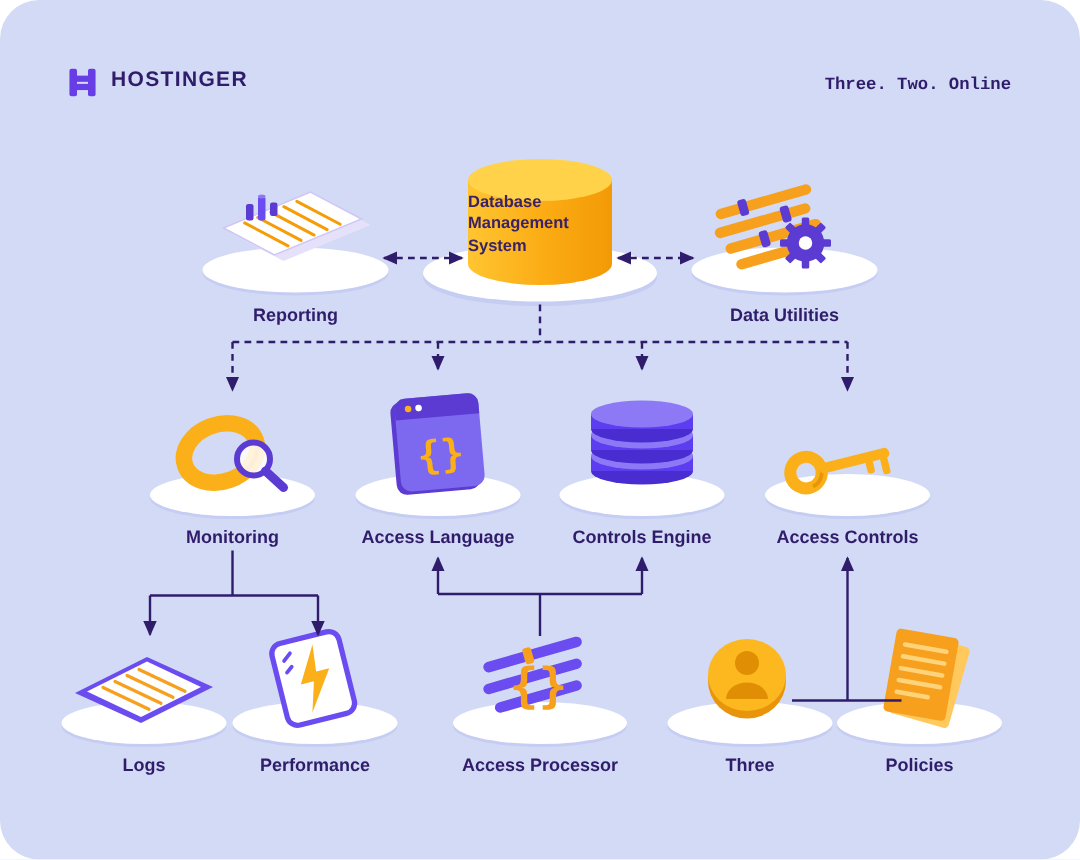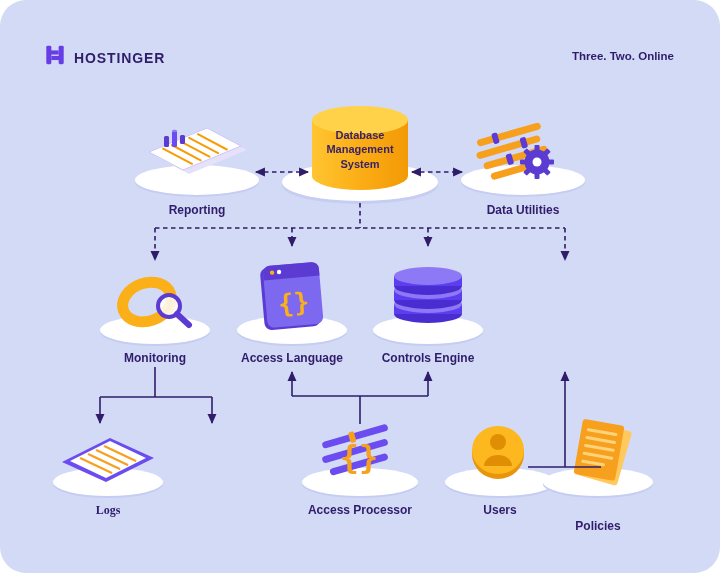--- a/index.html
+++ b/index.html
@@ -1,29 +1,29 @@
 <!DOCTYPE html>
 <html><head>
 <meta charset="utf-8">
 <style>
   * { margin:0; padding:0; box-sizing:border-box; }
   html,body { width:720px; height:573px; background:#ffffff; font-family:"Liberation Sans", sans-serif; }
   .canvas { position:relative; width:720px; height:573px; background:#d3daf6; border-radius:26px; overflow:hidden; }
 
-  .header-brand { position:absolute; left:44px; top:44px; display:flex; align-items:flex-end; gap:8px; z-index:4; }
+  .header-brand { position:absolute; left:44px; top:44px; display:flex; align-items:flex-start; gap:8px; z-index:4; }
   .brand-text { font-size:14px; font-weight:bold; color:#2f1c6a; letter-spacing:0.9px; }
-  .tagline { position:absolute; right:46px; top:50px; font-size:11.5px; font-weight:bold; color:#2f1c6a; z-index:4; }
+  .tagline { position:absolute; right:46px; top:50px; font-size:11.5px; font-weight:bold; color:#2f1c6a; z-index:4;font-family:Liberation Mono, monospace; }
 
   .connectors { position:absolute; left:0; top:0; width:720px; height:573px; z-index:3; pointer-events:none; }
 
   .node { position:absolute; z-index:2; display:flex; flex-direction:column; align-items:center; }
   .node-label { font-size:12px; font-weight:bold; color:#2f1c6a; white-space:nowrap; margin-top:5px; text-align:right; }
 
   .dbms-text { position:absolute; left:50%; top:36px; transform:translateX(-50%); width:96px;
-               font-size:11px; font-weight:bold; color:#3a2268; line-height:1.3; text-align:center; z-index:3; }
+               font-size:11px; font-weight:bold; color:#3a2268; line-height:1.3; z-index:3; }
 </style>
 </head>
 <body>
 
 <div class="canvas">
 
   <div class="header-brand">
     <svg width="22" height="22" viewBox="0 0 24 24">
       <g fill="#673de6">
         <rect x="2.5" y="2" width="5.5" height="20" rx="1.5"></rect>
@@ -149,37 +149,66 @@
         <rect x="26" y="36" width="68" height="10" fill="#5d3df0"></rect>
         <ellipse cx="60" cy="36" rx="34" ry="9" fill="#8d79f6"></ellipse>
         <ellipse cx="60" cy="32" rx="34" ry="9" fill="#4a2dd0"></ellipse>
         <rect x="26" y="22" width="68" height="10" fill="#5d3df0"></rect>
         <ellipse cx="60" cy="22" rx="34" ry="9" fill="#8d79f6"></ellipse>
       </g>
     </svg>
     <div class="node-label">Controls Engine</div>
   </div>
 
-
-  <div class="node" style="left:48px; top:408px; width:120px;font-family:Liberation Serif, serif;">
+  <div class="node" style="left:505px; top:262px; width:120px;">
+    <svg width="120" height="84" viewBox="0 0 120 84">
+      <ellipse cx="60" cy="70" rx="55" ry="14" fill="#c6cdf2"></ellipse>
+      <ellipse cx="60" cy="68" rx="55" ry="14" fill="#ffffff"></ellipse>
+      <g transform="rotate(-14 60 40)">
+        <circle cx="30" cy="46" r="10.5" fill="none" stroke="#fbb019" stroke-width="8"></circle>
+        <circle cx="30" cy="46" r="10.5" fill="none" stroke="#e8950c" stroke-width="2.5" stroke-dasharray="14 60"></circle>
+        <rect x="39" y="42.5" width="48" height="7" rx="3" fill="#fbb019"></rect>
+        <rect x="70" y="48" width="5" height="9" rx="2" fill="#fbb019"></rect>
+        <rect x="80" y="48" width="5" height="12" rx="2" fill="#fbb019"></rect>
+      </g>
+    </svg>
+    <div class="node-label">Access Controls</div>
+  </div>
+
+  <div class="node" style="left:36px; top:408px; width:120px;">
     <svg width="120" height="90" viewBox="0 0 120 90">
       <ellipse cx="60" cy="76" rx="55" ry="14" fill="#c6cdf2"></ellipse>
       <ellipse cx="60" cy="74" rx="55" ry="14" fill="#ffffff"></ellipse>
       <polygon points="14,54 62,30 106,50 58,74" fill="#6a4cf0"></polygon>
       <polygon points="22,53 62,33 98,50 58,70" fill="#ffffff"></polygon>
       <g stroke="#f7a01d" stroke-width="2.2" stroke-linecap="round">
         <line x1="32.7" y1="50.3" x2="63.3" y2="64.8"></line>
         <line x1="40.7" y1="46.3" x2="71.3" y2="60.8"></line>
         <line x1="48.7" y1="42.3" x2="79.3" y2="56.8"></line>
         <line x1="56.7" y1="38.3" x2="87.3" y2="52.8"></line>
       </g>
     </svg>
     <div class="node-label">Logs</div>
   </div>
 
+  <div class="node" style="left:150px; top:408px; width:120px;">
+    <svg width="120" height="90" viewBox="0 0 120 90">
+      <ellipse cx="60" cy="76" rx="55" ry="14" fill="#c6cdf2"></ellipse>
+      <ellipse cx="60" cy="74" rx="55" ry="14" fill="#ffffff"></ellipse>
+      <g transform="rotate(-14 60 45)">
+        <rect x="36" y="16" width="46" height="56" rx="7" fill="#ffffff" stroke="#6a4cf0" stroke-width="3.5"></rect>
+        <path d="M64 22 L50 46 L59 46 L53 66 L71 40 L62 40 Z" fill="#fbb019"></path>
+        <g stroke="#6a4cf0" stroke-width="2.5" stroke-linecap="round">
+          <line x1="43" y1="28" x2="48" y2="24"></line>
+          <line x1="43" y1="36" x2="47" y2="33"></line>
+        </g>
+      </g>
+    </svg>
+    <div class="node-label">Performance</div>
+  </div>
 
   <div class="node" style="left:295px; top:408px; width:130px;">
     <svg width="130" height="90" viewBox="0 0 130 90">
       <ellipse cx="65" cy="76" rx="58" ry="14" fill="#c6cdf2"></ellipse>
       <ellipse cx="65" cy="74" rx="58" ry="14" fill="#ffffff"></ellipse>
       <g transform="rotate(-16 65 42)">
         <rect x="30" y="24" width="68" height="7" rx="3.5" fill="#6a4cf0"></rect>
         <rect x="26" y="38" width="68" height="7" rx="3.5" fill="#6a4cf0"></rect>
         <rect x="30" y="52" width="60" height="7" rx="3.5" fill="#6a4cf0"></rect>
         <rect x="58" y="22" width="6" height="11" rx="2" fill="#f7a01d"></rect>
@@ -191,24 +220,24 @@
 
   <div class="node" style="left:440px; top:408px; width:120px;">
     <svg width="120" height="90" viewBox="0 0 120 90">
       <ellipse cx="60" cy="76" rx="55" ry="14" fill="#c6cdf2"></ellipse>
       <ellipse cx="60" cy="74" rx="55" ry="14" fill="#ffffff"></ellipse>
       <ellipse cx="58" cy="46" rx="26" ry="25" fill="#e8950c"></ellipse>
       <ellipse cx="58" cy="42" rx="26" ry="24" fill="#fdb71f"></ellipse>
       <circle cx="58" cy="34" r="8" fill="#e08f04"></circle>
       <path d="M44 58 a14 11 0 0 1 28 0 z" fill="#e08f04"></path>
     </svg>
-    <div class="node-label">Users</div>
-  </div>
-
-  <div class="node" style="left:538px; top:408px; width:120px;gap:16px;">
+    <div class="node-label">Three</div>
+  </div>
+
+  <div class="node" style="left:553px; top:408px; width:120px;">
     <svg width="120" height="90" viewBox="0 0 120 90">
       <ellipse cx="60" cy="76" rx="55" ry="14" fill="#c6cdf2"></ellipse>
       <ellipse cx="60" cy="74" rx="55" ry="14" fill="#ffffff"></ellipse>
       <g transform="rotate(16 62 42)">
         <rect x="46" y="16" width="42" height="56" rx="3" fill="#ffc95e"></rect>
       </g>
       <g transform="rotate(10 62 42)">
         <rect x="40" y="14" width="42" height="56" rx="3" fill="#f7a01d"></rect>
         <g stroke="#ffd37a" stroke-width="3" stroke-linecap="round">
           <line x1="47" y1="24" x2="75" y2="24"></line>

